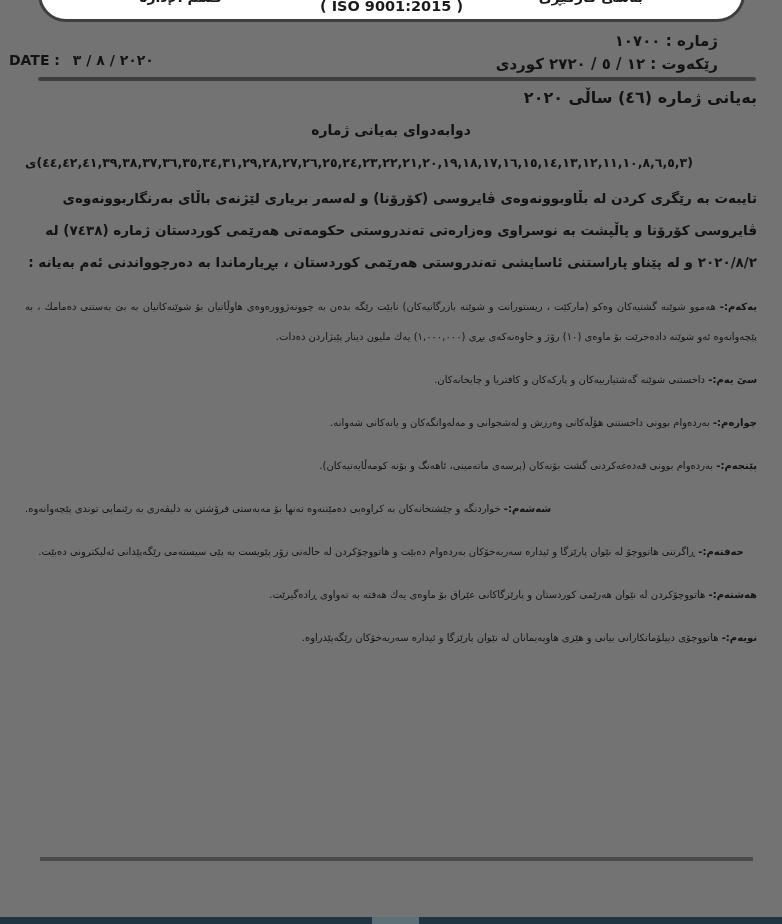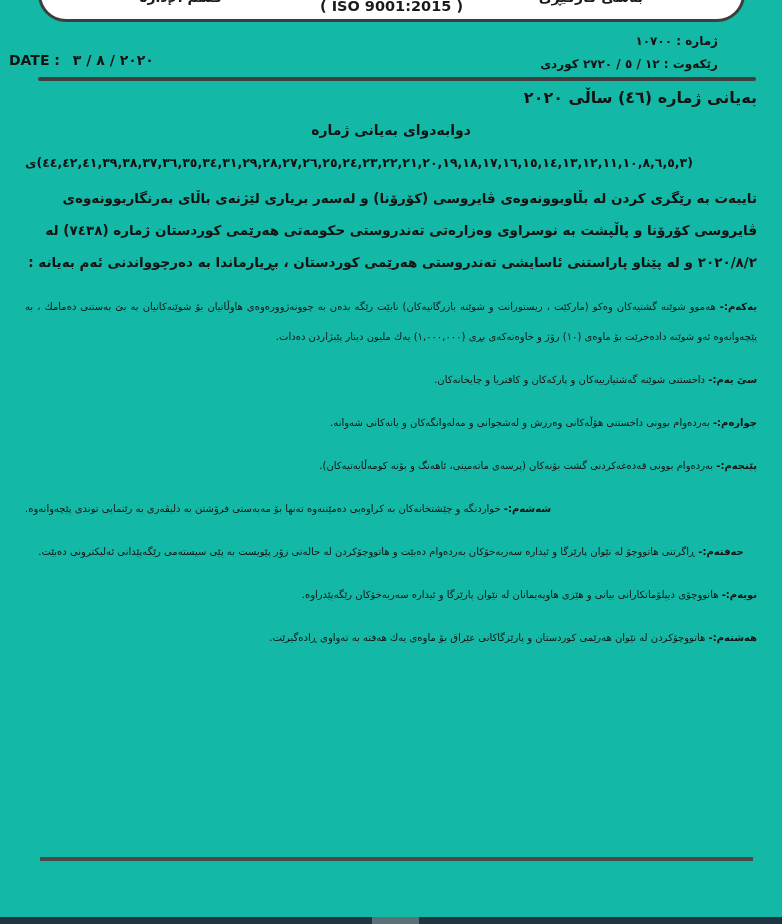--- a/index.html
+++ b/index.html
@@ -2,21 +2,21 @@
 <html><head>
 <meta charset="utf-8">
 <style>
   html, body { margin: 0; padding: 0; background: #ffffff; }
   body { font-family: "DejaVu Sans", "Liberation Sans", sans-serif; }
 
   .page {
     position: relative;
     width: 782px;
     height: 924px;
-    background: #14b8a6;
+    background: #737373;
     overflow: hidden;
     color: #131313;
   }
 
   
   .header-box {
     position: absolute;
     top: -42px; left: 38px;
     width: 701px; height: 58px;
     border: 3.5px solid #3e3e3e;
@@ -33,21 +33,21 @@
   .stamp-center { left: 50%; transform: translateX(-50%); bottom: 5px; font-size: 14.5px; }
   .stamp-left   { left: 14%; bottom: 14px; }
   .stamp-right  { left: 71%; bottom: 14px; }
 
   .meta-right {
     position: absolute;
     top: 30px; right: 64px;
     direction: rtl;
     text-align: right;
     font-weight: bold;
-    font-size: 12px;
+    font-size: 15px;
     line-height: 23px;
     white-space: nowrap;
   }
   .date-left {
     position: absolute;
     top: 52px; left: 9px;
     direction: ltr;
     font-weight: bold;
     font-size: 14px;
     white-space: nowrap;
@@ -139,23 +139,23 @@
     <p class="item"><span class="lbl">سێ یەم:-</span> <span>داخستنی شوێنە گەشتیارییەکان و پارکەکان و کافتریا و چایخانەکان.</span></p>
 
     <p class="item"><span class="lbl">چوارەم:-</span> <span>بەردەوام بوونی داخستنی هۆڵەکانی وەرزش و لەشجوانی و مەلەوانگەکان و یانەکانی شەوانە.</span></p>
 
     <p class="item"><span class="lbl">پێنجەم:-</span> <span>بەردەوام بوونی قەدەغەکردنی گشت بۆنەکان (پرسەی ماتەمینی، ئاهەنگ و بۆنە کومەڵایەتیەکان).</span></p>
 
     <p class="item last-left"><span class="lbl">شەشەم:-</span> <span>خواردنگە و چێشتخانەکان بە کراوەیی دەمێننەوە تەنها بۆ مەبەستی فرۆشتن بە دلیڤەری بە رێنمایی توندی پێچەوانەوە.</span></p>
 
     <p class="item last-center"><span class="lbl">حەفتەم:-</span> <span>ڕاگرتنی هاتووچۆ لە نێوان پارێزگا و ئیدارە سەربەخۆکان بەردەوام دەبێت و هاتووچۆکردن لە حالەتی زۆر پێویست بە پێی سیستەمی رێگەپێدانی ئەلیکترونی دەبێت.</span></p>
 
+    <p class="item"><span class="lbl">هەشتەم:-</span> <span>هاتووچۆکردن لە نێوان هەرێمی کوردستان و پارێزگاکانی عێراق بۆ ماوەی یەك هەفتە بە تەواوی ڕادەگیرێت.</span></p>
+
     <p class="item"><span class="lbl">نویەم:-</span> <span>هاتووچۆی دیپلۆماتکارانی بیانی و هێزی هاوپەیمانان لە نێوان پارێزگا و ئیدارە سەربەخۆکان رێگەپێدراوە.</span></p>
-
-    <p class="item"><span class="lbl">هەشتەم:-</span> <span>هاتووچۆکردن لە نێوان هەرێمی کوردستان و پارێزگاکانی عێراق بۆ ماوەی یەك هەفتە بە تەواوی ڕادەگیرێت.</span></p>
   </div>
 
   <div class="rule-bottom"></div>
 
   <div class="scrollbar">
     <div class="thumb"></div>
   </div>
 
 </div>
 

